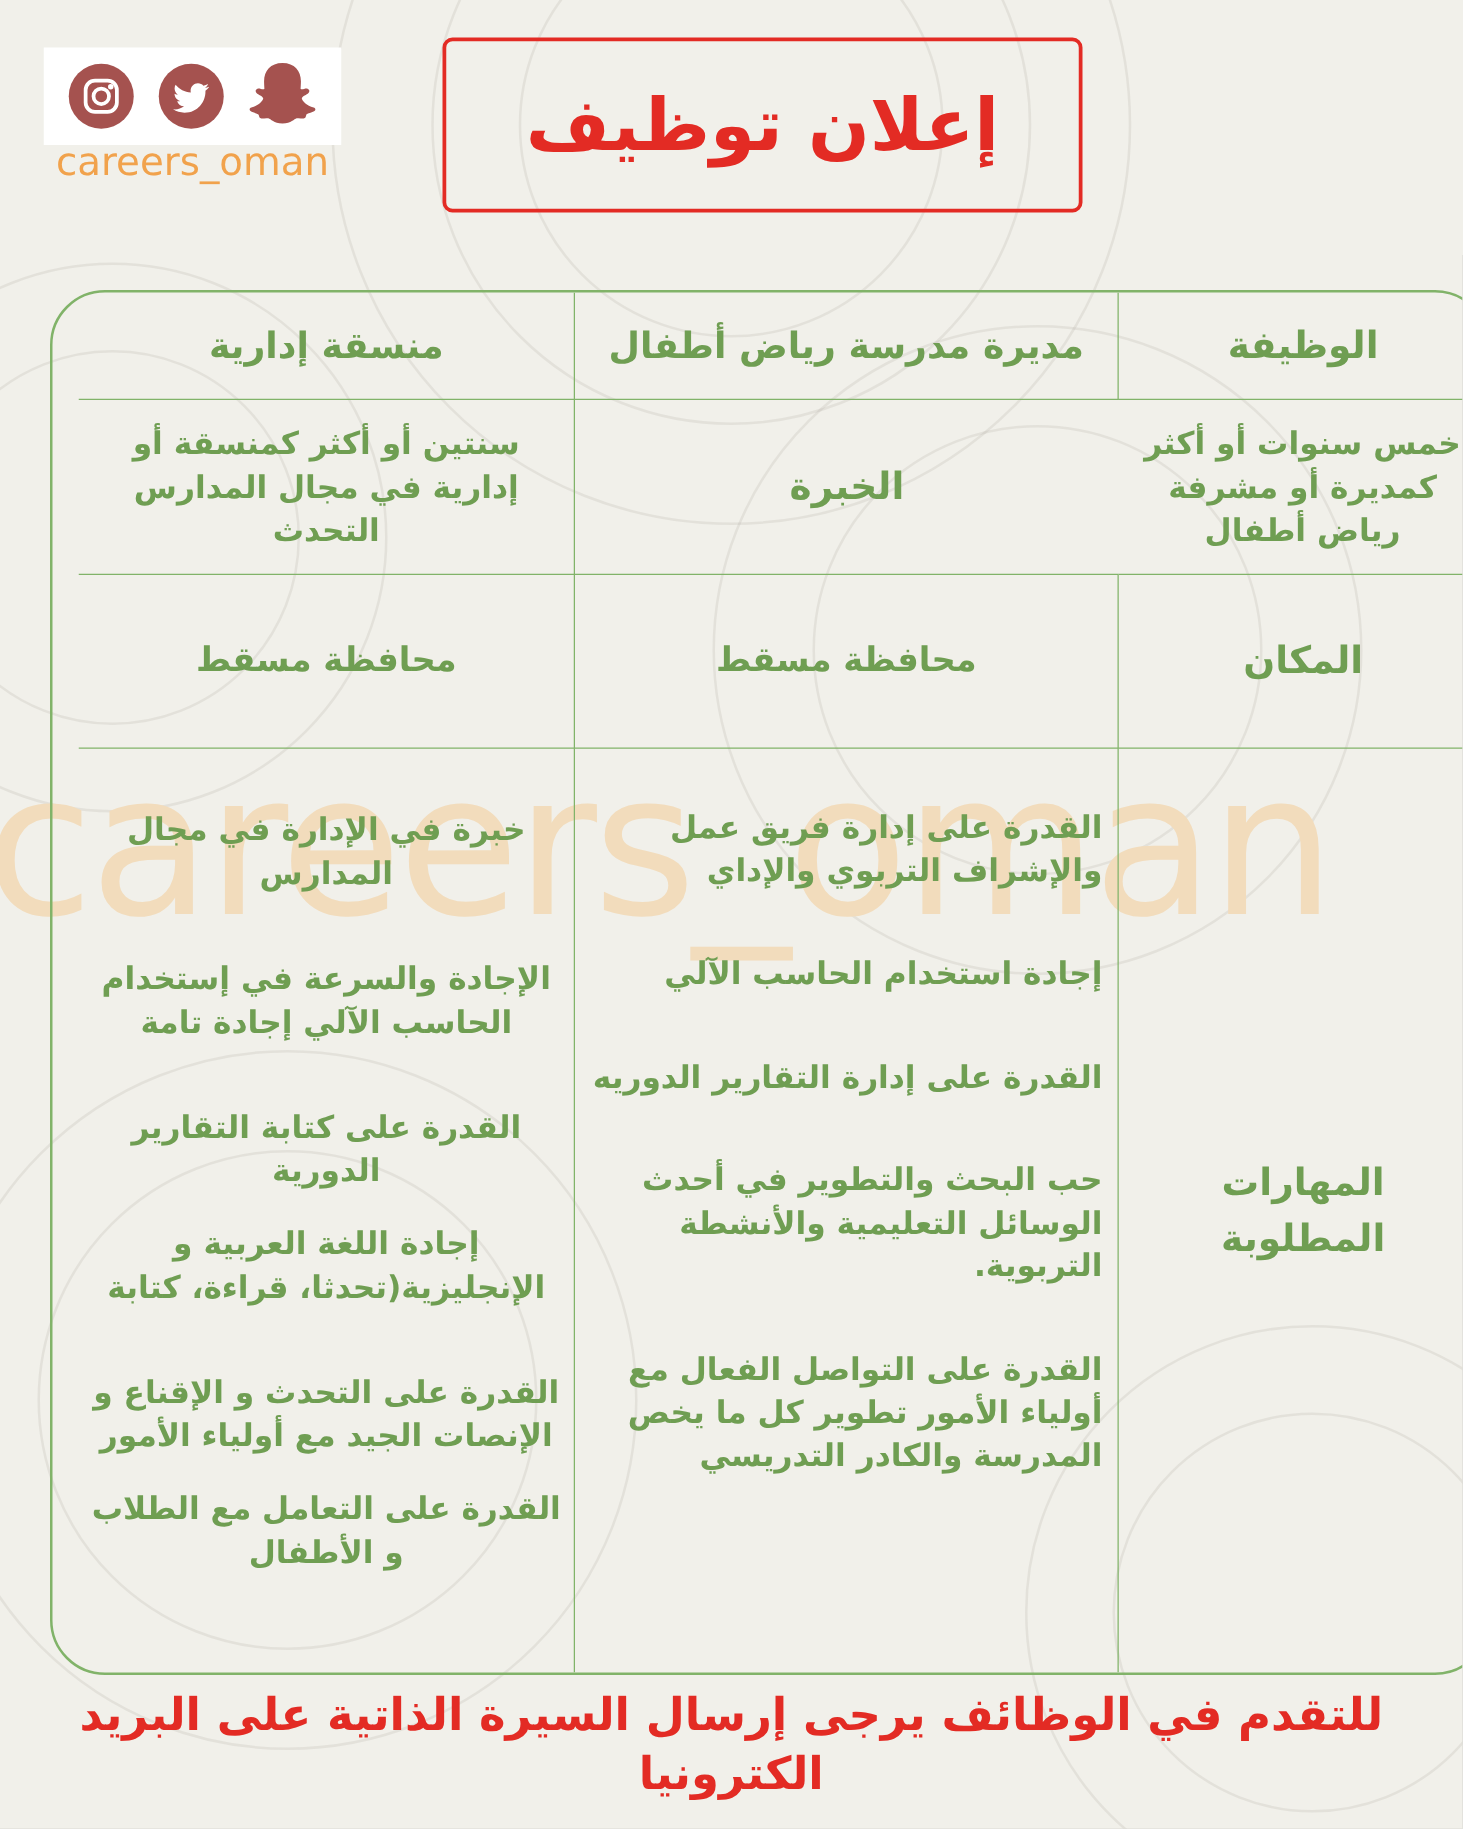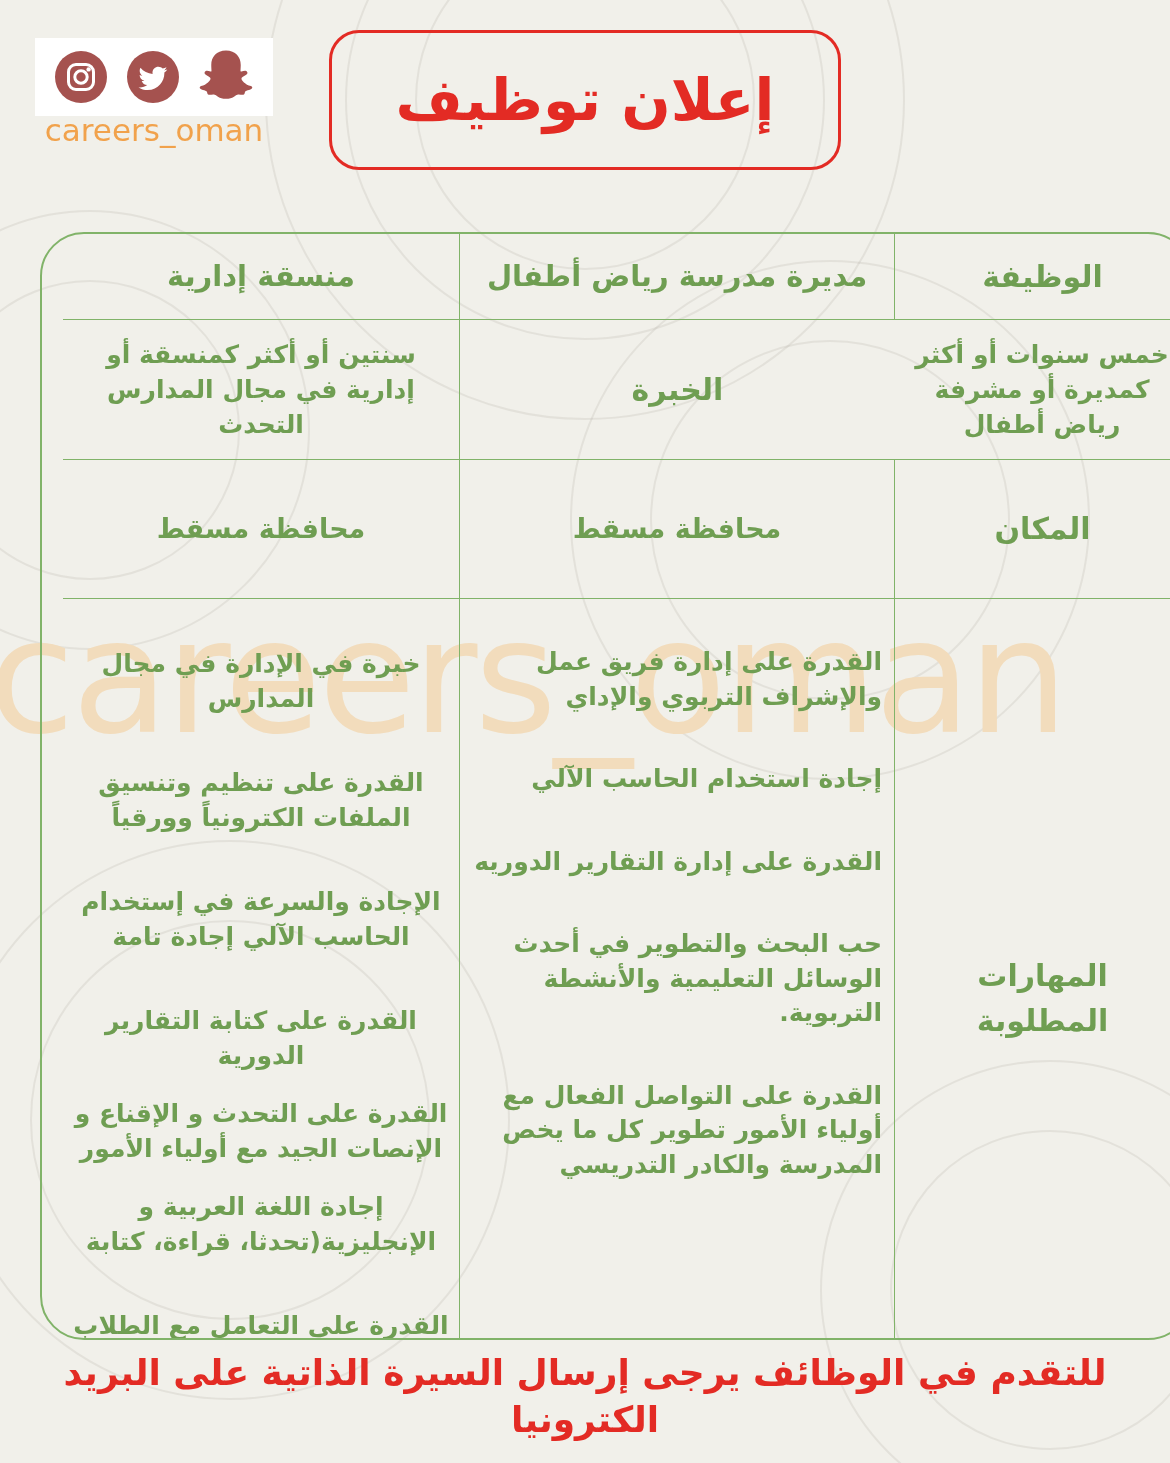--- a/index.html
+++ b/index.html
@@ -41,22 +41,22 @@
     background:#ffffff;display:flex;align-items:center;justify-content:center;gap:16px;
     z-index:2;
   }
   .social-box svg{display:block;}
   .social-handle{
     position:absolute;left:30px;top:112px;width:248px;
     color:var(--orange);font-size:31px;font-weight:500;text-align:center;
     z-index:2;letter-spacing:0px;
   }
   .title-box{
-    position:absolute;left:329px;top:30px;width:512px;height:140px;
-    border:3px solid var(--red);border-radius:30px;
+    position:absolute;left:354px;top:30px;width:512px;height:140px;
+    border:3px solid var(--red);border-radius:8px;
     display:flex;align-items:center;justify-content:center;
     z-index:2;
   }
   .title-box .title{
     color:var(--red);font-size:58px;font-weight:bold;direction:rtl;
   }
 
   
   .watermark{
     position:absolute;left:-12px;top:585px;width:1200px;
@@ -169,25 +169,24 @@
     <div class="cell exp-cell v-sep h-sep">سنتين أو أكثر كمنسقة أو إدارية في مجال المدارس التحدث</div>
     <div class="cell label-cell h-sep">الخبرة</div>
     <div class="cell exp-cell v-sep h-sep">خمس سنوات أو أكثر كمديرة أو مشرفة رياض أطفال</div>
 
     <div class="cell loc-cell v-sep h-sep">محافظة مسقط</div>
     <div class="cell loc-cell v-sep h-sep">محافظة مسقط</div>
     <div class="cell label-cell h-sep">المكان</div>
 
     <div class="cell skills-cell skills-left v-sep">
       <div class="skill">خبرة في الإدارة في مجال المدارس</div>
-      <div class="skill">القدرة على تنظيم وتنسيق الملفات الكترونياً وورقياً</div>
       <div class="skill">الإجادة والسرعة في إستخدام الحاسب الآلي إجادة تامة</div>
       <div class="skill" style="margin-bottom:-26px;">القدرة على كتابة التقارير الدورية</div>
+      <div class="skill">إجادة اللغة العربية و الإنجليزية(تحدثا، قراءة، كتابة</div>
       <div class="skill" style="margin-bottom:-26px;">القدرة على التحدث و الإقناع و الإنصات الجيد مع أولياء الأمور</div>
-      <div class="skill">إجادة اللغة العربية و الإنجليزية(تحدثا، قراءة، كتابة</div>
       <div class="skill">القدرة على التعامل مع الطلاب و الأطفال</div>
     </div>
     <div class="cell skills-cell skills-mid v-sep">
       <div class="skill">القدرة على إدارة فريق عمل والإشراف التربوي والإداي</div>
       <div class="skill">إجادة استخدام الحاسب الآلي</div>
       <div class="skill">القدرة على إدارة التقارير الدوريه</div>
       <div class="skill">حب البحث والتطوير في أحدث الوسائل التعليمية والأنشطة التربوية.</div>
       <div class="skill">القدرة على التواصل الفعال مع أولياء الأمور تطوير كل ما يخص المدرسة والكادر التدريسي</div>
     </div>
     <div class="cell skills-label">المهارات المطلوبة</div>

